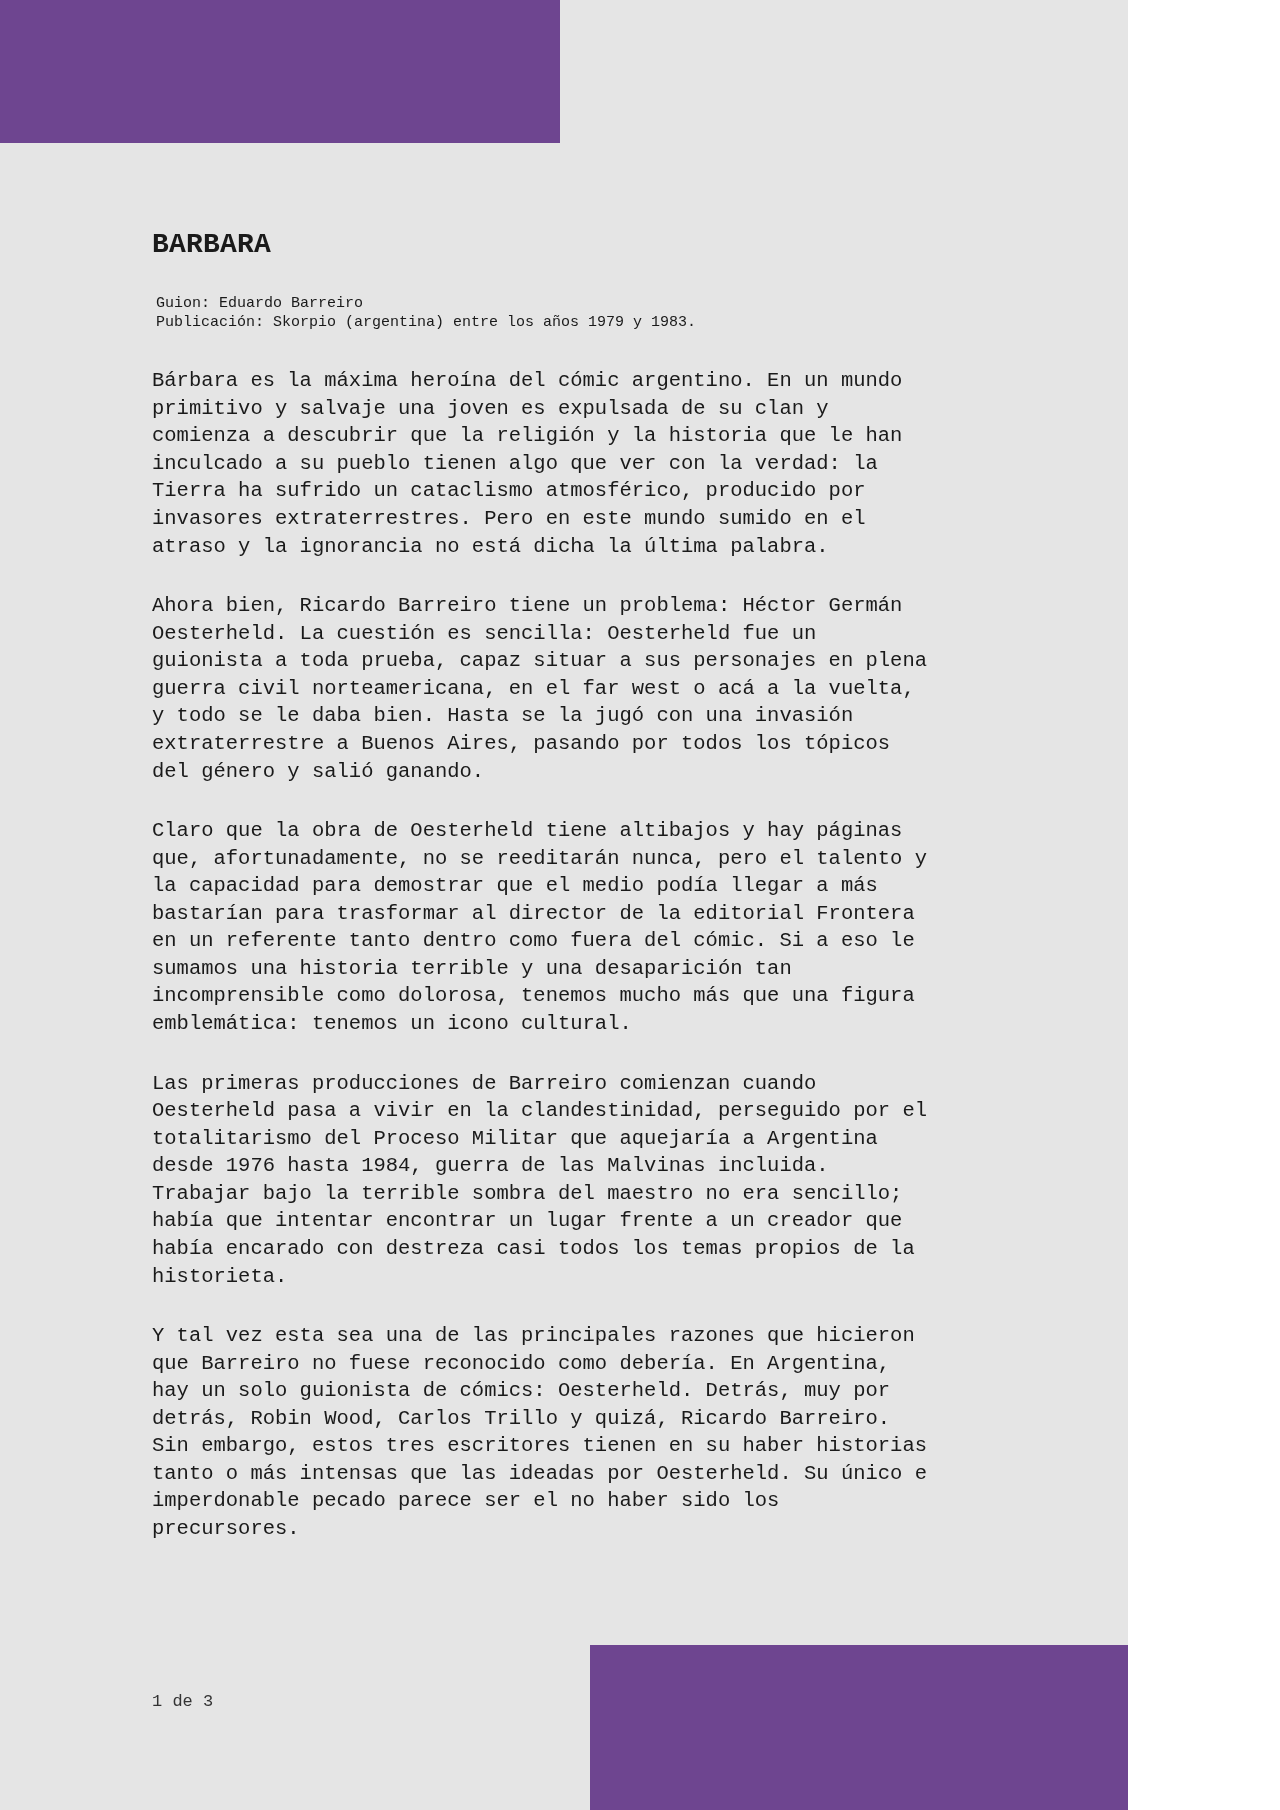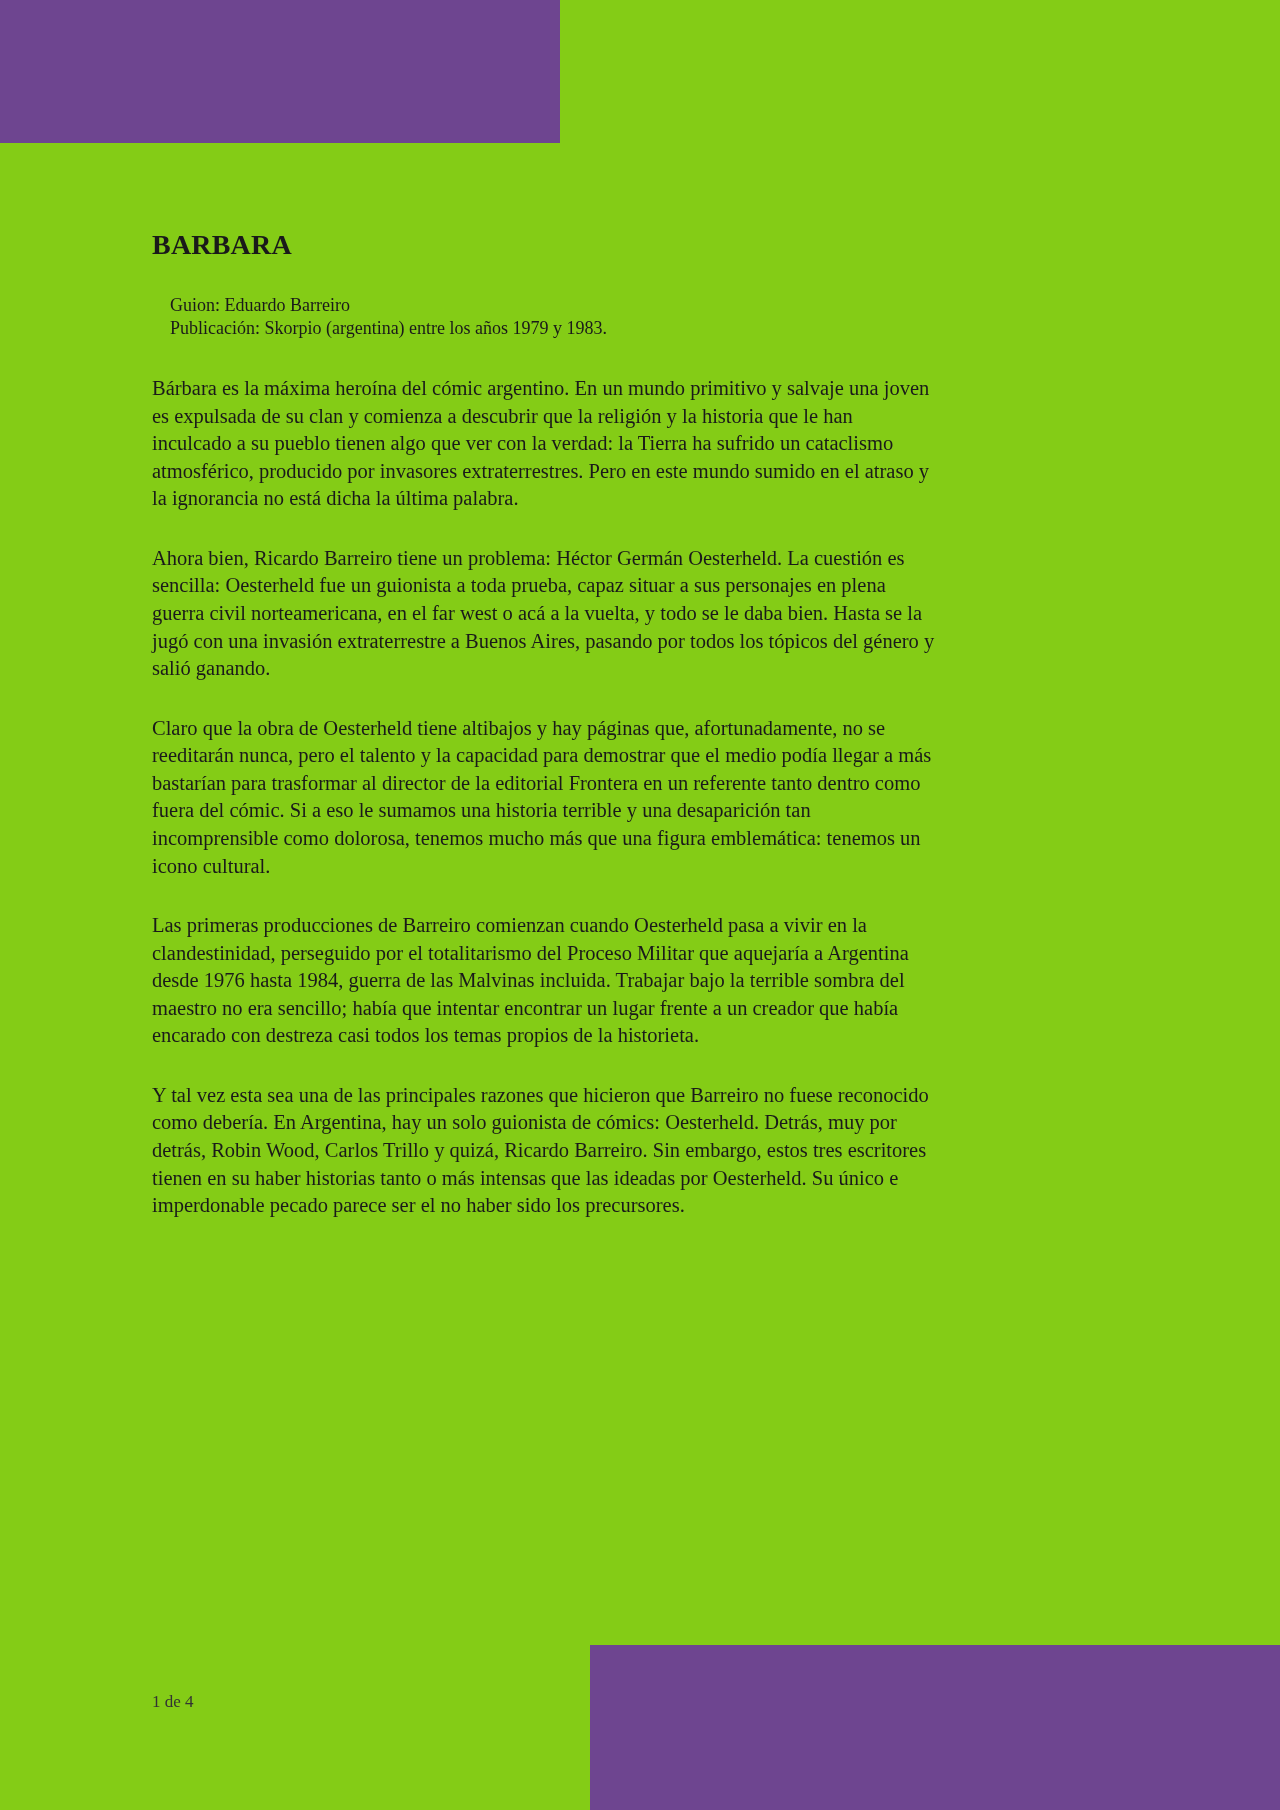--- a/index.html
+++ b/index.html
@@ -2,25 +2,25 @@
 <html><head>
 <meta charset="utf-8">
 <style>
   html, body {
     margin: 0;
     padding: 0;
     background: #ffffff;
   }
   .page {
     position: relative;
-    width: 1280px;
+    width: 1128px;
     height: 1810px;
-    background: #84cc16;
+    background: #e5e5e5;
     overflow: hidden;
-    font-family: Liberation Serif, serif;
+    font-family: Liberation Mono, monospace;
     -webkit-font-smoothing: antialiased;
   }
 
   
   .deco-top-left {
     position: absolute;
     left: 0;
     top: 0;
     width: 560px;
     height: 143px;
@@ -46,24 +46,24 @@
   .doc-title {
     font-size: 28px;
     font-weight: bold;
     color: #1a1a1a;
     line-height: 1.2;
     margin: 0 0 32px 0;
     letter-spacing: 0.2px;
   }
 
   .credits {
-    font-size: 18px;
+    font-size: 15px;
     color: #1a1a1a;
     line-height: 1.32;
-    margin: 0 0 34px 18px;
+    margin: 0 0 34px 4px;
   }
   .credits .credit-line {
     display: block;
     white-space: nowrap;
   }
 
   .body-para {
     font-size: 20.5px;
     color: #1a1a1a;
     line-height: 1.345;
@@ -100,17 +100,17 @@
     </div>
 
     <p class="body-para">Bárbara es la máxima heroína del cómic argentino. En un mundo primitivo y salvaje una joven es expulsada de su clan y comienza a descubrir que la religión y la historia que le han inculcado a su pueblo tienen algo que ver con la verdad: la Tierra ha sufrido un cataclismo atmosférico, producido por invasores extraterrestres. Pero en este mundo sumido en el atraso y la ignorancia no está dicha la última palabra.</p>
     <p class="body-para">Ahora bien, Ricardo Barreiro tiene un problema: Héctor Germán Oesterheld. La cuestión es sencilla: Oesterheld fue un guionista a toda prueba, capaz situar a sus personajes en plena guerra civil norteamericana, en el far west o acá a la vuelta, y todo se le daba bien. Hasta se la jugó con una invasión extraterrestre a Buenos Aires, pasando por todos los tópicos del género y salió ganando.</p>
     <p class="body-para">Claro que la obra de Oesterheld tiene altibajos y hay páginas que, afortunadamente, no se reeditarán nunca, pero el talento y la capacidad para demostrar que el medio podía llegar a más bastarían para trasformar al director de la editorial Frontera en un referente tanto dentro como fuera del cómic. Si a eso le sumamos una historia terrible y una desaparición tan incomprensible como dolorosa, tenemos mucho más que una figura emblemática: tenemos un icono cultural.</p>
     <p class="body-para">Las primeras producciones de Barreiro comienzan cuando Oesterheld pasa a vivir en la clandestinidad, perseguido por el totalitarismo del Proceso Militar que aquejaría a Argentina desde 1976 hasta 1984, guerra de las Malvinas incluida. Trabajar bajo la terrible sombra del maestro no era sencillo; había que intentar encontrar un lugar frente a un creador que había encarado con destreza casi todos los temas propios de la historieta.</p>
     <p class="body-para">Y tal vez esta sea una de las principales razones que hicieron que Barreiro no fuese reconocido como debería. En Argentina, hay un solo guionista de cómics: Oesterheld. Detrás, muy por detrás, Robin Wood, Carlos Trillo y quizá, Ricardo Barreiro. Sin embargo, estos tres escritores tienen en su haber historias tanto o más intensas que las ideadas por Oesterheld. Su único e imperdonable pecado parece ser el no haber sido los precursores.</p>
 
   </div>
 
-  <div class="footer">1 de 4</div>
+  <div class="footer">1 de 3</div>
 
   <div class="deco-bottom-right"></div>
 
 </div>
 
 </body></html>

